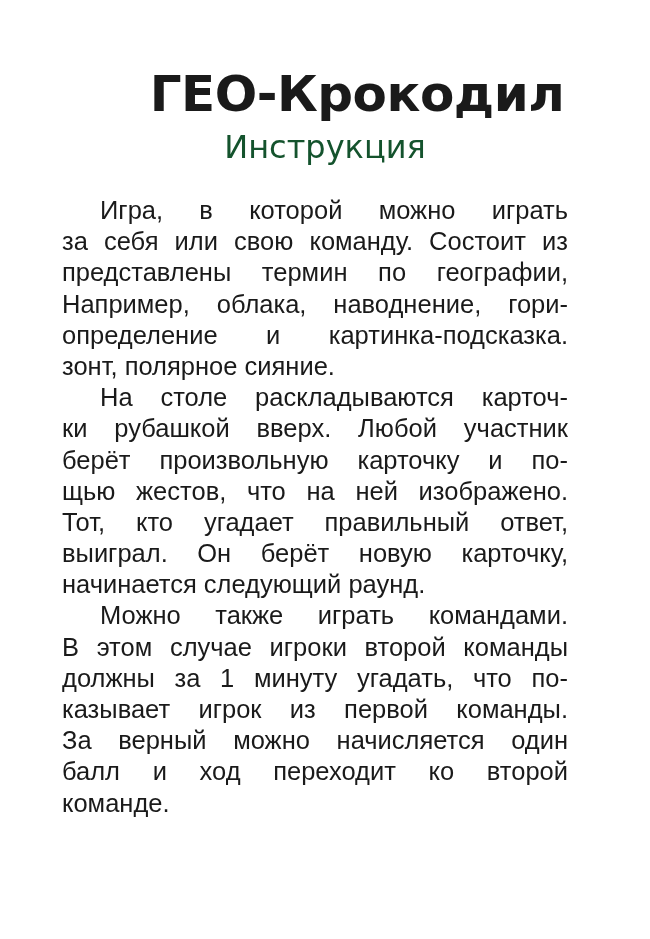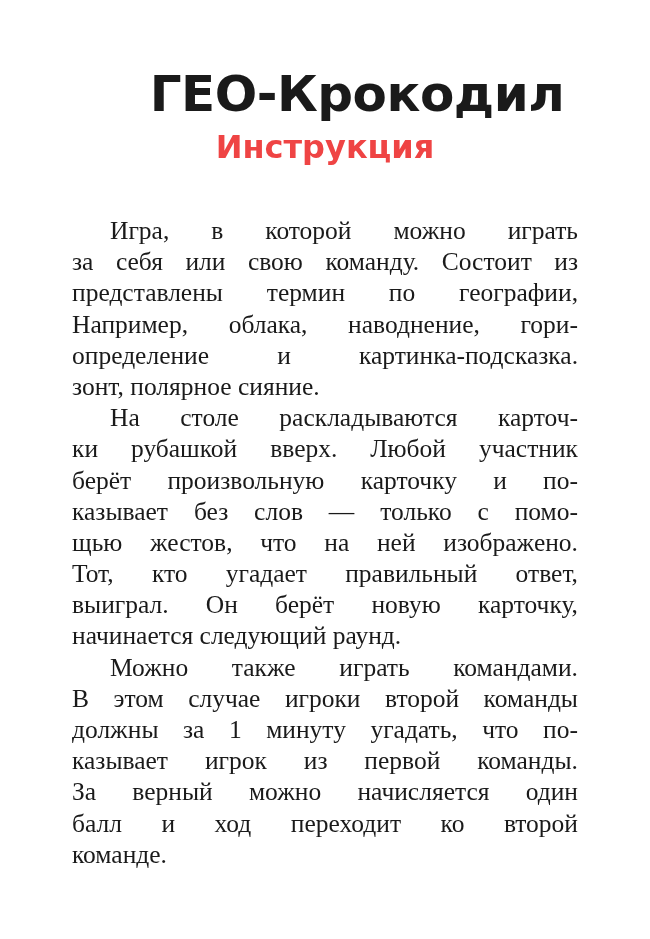--- a/index.html
+++ b/index.html
@@ -32,35 +32,34 @@
       letter-spacing: -0.5px;
       color: #1a1a1a;
       padding-left: 32px;
     }
     .subtitle {
       position: absolute;
       left: 0; width: 650px;
       top: 125px;
       text-align: center;
       font-family: "DejaVu Sans", sans-serif;
-      font-weight: bold;
+      font-weight: normal;
       font-size: 32px;
       line-height: 44px;
-      color: #ef4444;
+      color: #14532d;
     }
     .body-text {
       position: absolute;
-      left: 72px;
+      left: 62px;
       width: 506px;
       top: 195px;
-      font-family: Liberation Serif, serif;
+      font-family: Liberation Sans, sans-serif;
       font-size: 25.5px;
       line-height: 31.2px;
       color: #1a1a1a;
-      margin-top: 20px;
     }
     .line {
       display: block;
       height: 31.2px;
       white-space: nowrap;
       text-align: justify;
       text-align-last: justify;
       overflow: visible;
     }
     .line.last {
@@ -83,21 +82,20 @@
       <span class="line">за себя или свою команду. Состоит из</span>
       <span class="line">представлены термин по географии,</span>
       <span class="line">Например, облака, наводнение, гори-</span>
       <span class="line">определение и картинка-подсказка.</span>
       <span class="line last">зонт, полярное сияние.</span>
     </div>
     <div>
       <span class="line indent">На столе раскладываются карточ-</span>
       <span class="line">ки рубашкой вверх. Любой участник</span>
       <span class="line">берёт произвольную карточку и по-</span>
-      <span class="line">казывает без слов — только с помо-</span>
       <span class="line">щью жестов, что на ней изображено.</span>
       <span class="line">Тот, кто угадает правильный ответ,</span>
       <span class="line">выиграл. Он берёт новую карточку,</span>
       <span class="line last">начинается следующий раунд.</span>
     </div>
     <div>
       <span class="line indent">Можно также играть командами.</span>
       <span class="line">В этом случае игроки второй команды</span>
       <span class="line">должны за 1 минуту угадать, что по-</span>
       <span class="line">казывает игрок из первой команды.</span>

